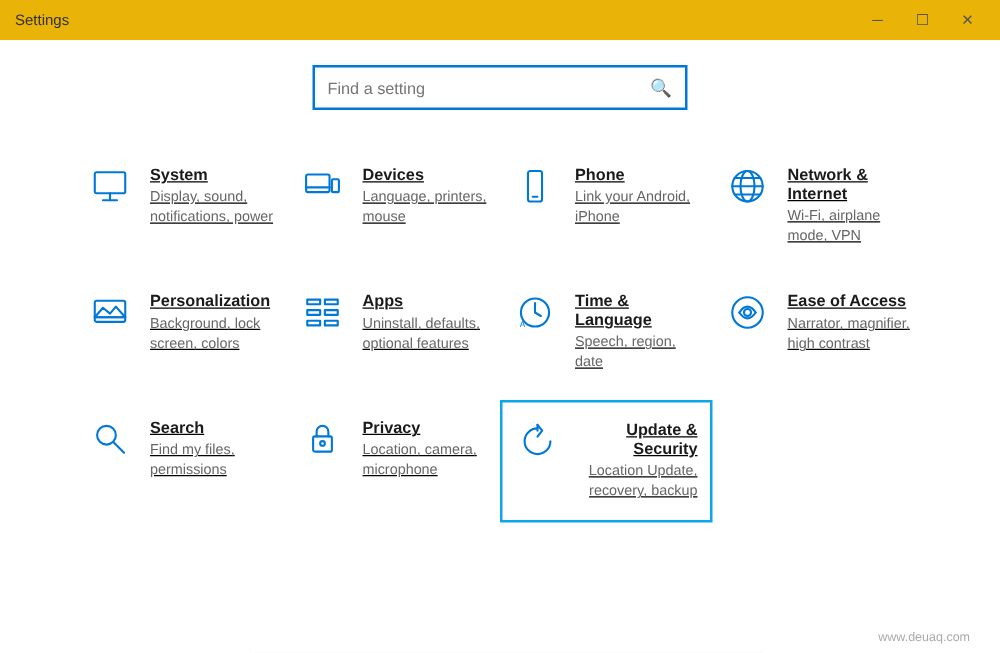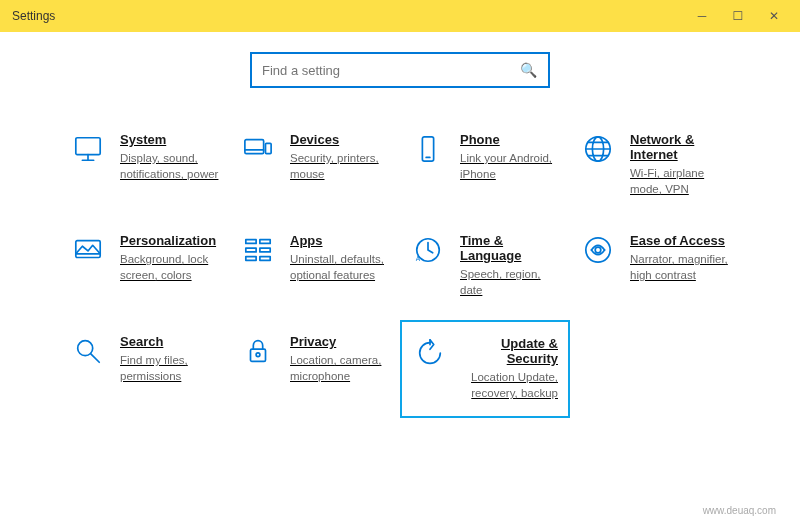--- a/index.html
+++ b/index.html
@@ -9,21 +9,21 @@
       font-family: 'Segoe UI', Arial, sans-serif;
       background: #f2f2f2;
       overflow: hidden;
     }
 
     
     .title-bar {
       display: flex;
       align-items: center;
       justify-content: space-between;
-      background: #fde047;
+      background: #eab308;
       height: 32px;
       padding: 0 12px;
       border-bottom: none;
     }
     .title-bar-left {
       font-size: 12px;
       color: #333;
     }
     .title-bar-controls {
       display: flex;
@@ -184,21 +184,21 @@
       <div class="setting-item">
     <div class="setting-icon">
           <svg viewBox="0 0 32 32">
             <rect x="2" y="6" width="20" height="15" rx="1.5"></rect>
             <rect x="24" y="10" width="6" height="11" rx="1"></rect>
             <line x1="2" y1="17" x2="22" y2="17"></line>
           </svg>
         </div>
     <div class="setting-text">
       <div class="setting-title">Devices</div>
-      <div class="setting-desc">Security, printers, mouse</div>
+      <div class="setting-desc">Language, printers, mouse</div>
     </div>
   </div>
       <div class="setting-item">
     <div class="setting-icon">
           <svg viewBox="0 0 32 32">
             <rect x="10" y="3" width="12" height="26" rx="2"></rect>
             <line x1="14" y1="25" x2="18" y2="25"></line>
           </svg>
         </div>
     <div class="setting-text">

